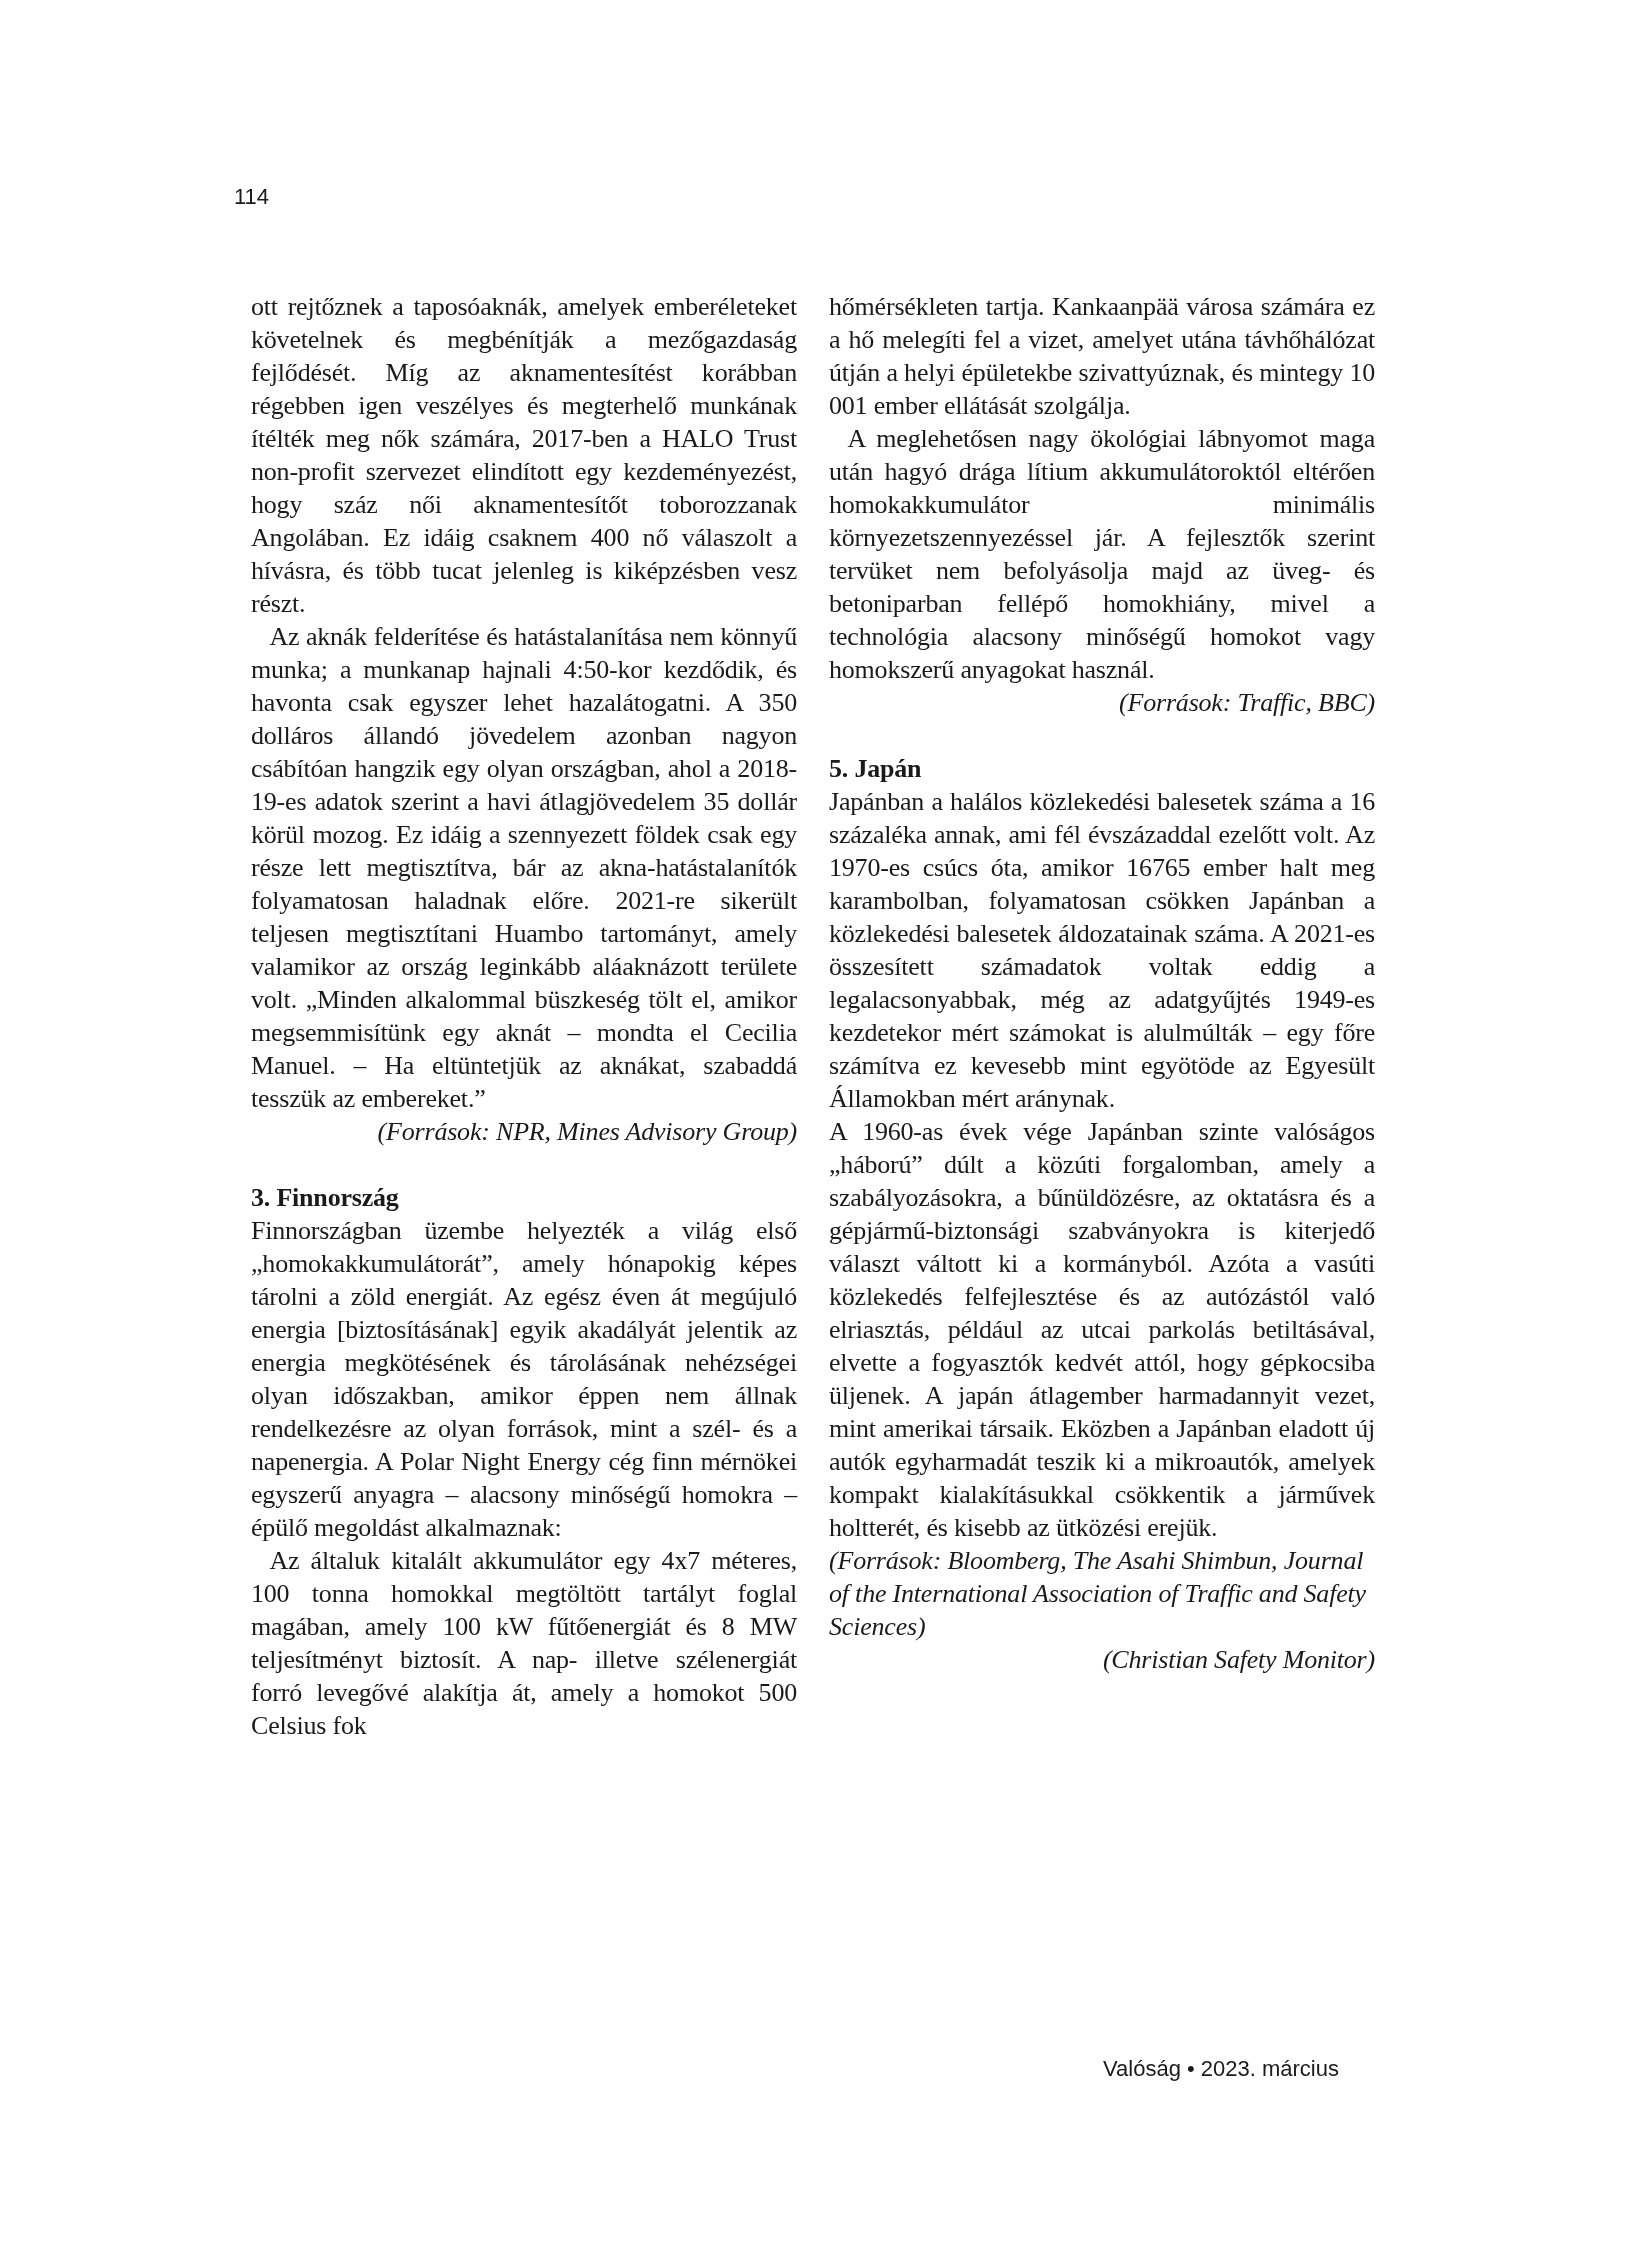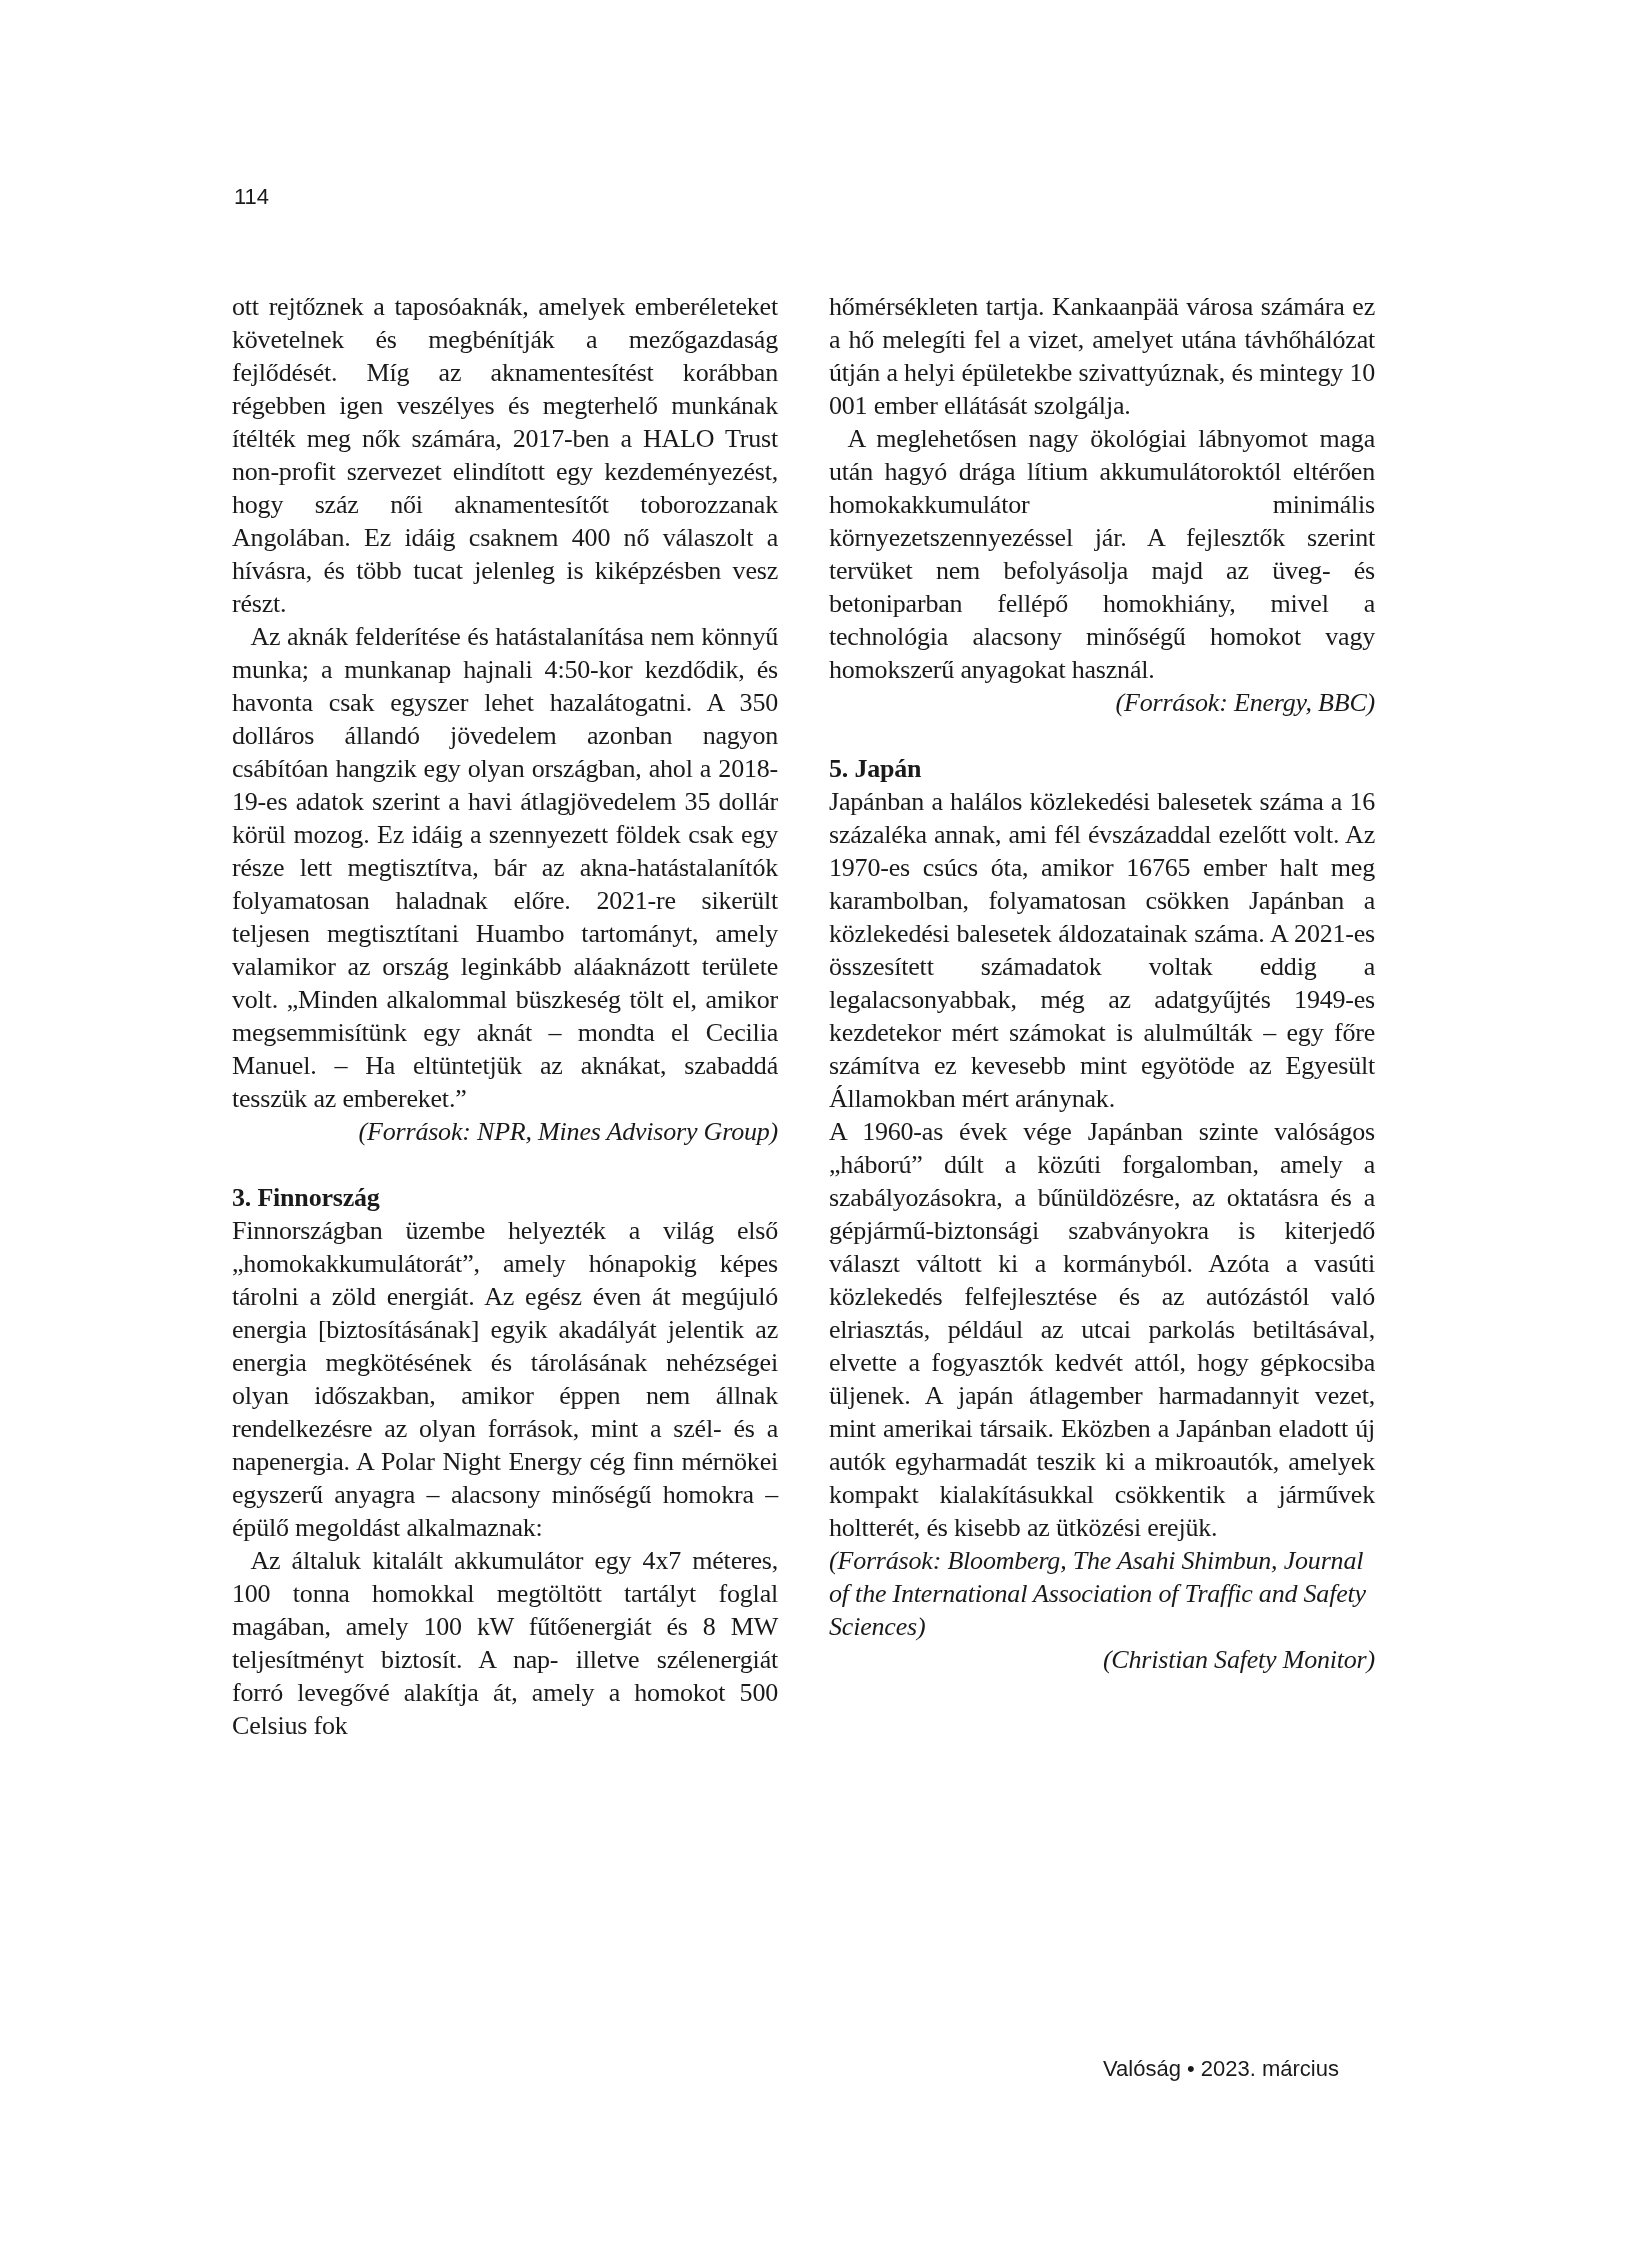--- a/index.html
+++ b/index.html
@@ -6,21 +6,21 @@
   body { width: 1628px; height: 2261px; position: relative; overflow: hidden; color: #1a1a1a; }
   .page-number {
     position: absolute; left: 234px; top: 184px;
     font-family: "Liberation Sans", sans-serif; font-size: 22px; color: #1a1a1a;
   }
   .column {
     position: absolute; top: 290px; width: 546px;
     font-family: "Liberation Serif", serif; font-size: 26px; line-height: 33px;
     text-align: justify; hyphens: manual; letter-spacing: -0.2px;
   }
-  .col-left { left: 232px; }
+  .col-left { left: 251px; }
   .col-right { left: 829px; }
   .column p { margin: 0; }
   .indent { text-indent: 18.4px; }
   .source { font-style: italic; text-align: right; margin: 0; }
   .source-left { font-style: italic; text-align: left; margin: 0; }
   .heading { font-weight: bold; margin: 0; }
   .gap { height: 33px; }
   .footer {
     position: absolute; left: 1103px; top: 2056px; width: 274px; 
     font-family: "Liberation Sans", sans-serif; font-size: 22px; color: #1a1a1a;
@@ -37,21 +37,21 @@
   <p class="source">(Források: NPR, Mines Advisory Group)</p>
   <div class="gap"></div>
   <p class="heading">3. Finnország</p>
   <p>Finnországban üzembe helyezték a világ első „homokakkumulátorát”, amely hónapokig képes tárolni a zöld energiát. Az egész éven át megújuló energia [biztosításának] egyik akadályát jelentik az energia megkötésének és tárolásának nehézségei olyan időszakban, amikor éppen nem állnak rendelkezésre az olyan források, mint a szél- és a napenergia. A Polar Night Energy cég finn mérnökei egyszerű anyagra – alacsony minőségű homokra – épülő megoldást alkalmaznak:</p>
   <p class="indent">Az általuk kitalált akkumulátor egy 4x7 méteres, 100 tonna homokkal megtöltött tartályt foglal magában, amely 100 kW fűtőenergiát és 8 MW teljesítményt biztosít. A nap- illetve szélenergiát forró levegővé alakítja át, amely a homokot 500 Celsius fok</p>
 </div>
 
 <div class="column col-right">
   <p>hőmérsékleten tartja. Kankaanpää városa számára ez a hő melegíti fel a vizet, amelyet utána távhőhálózat útján a helyi épületekbe szivattyúznak, és mintegy 10 001 ember ellátását szolgálja.</p>
   <p class="indent">A meglehetősen nagy ökológiai lábnyomot maga után hagyó drága lítium akkumulátoroktól eltérően homokakkumulátor minimális környezetszennyezéssel jár. A fejlesztők szerint tervüket nem befolyásolja majd az üveg- és betoniparban fellépő homokhiány, mivel a technológia alacsony minőségű homokot vagy homokszerű anyagokat használ.</p>
-  <p class="source">(Források: Energy, BBC)</p>
+  <p class="source">(Források: Traffic, BBC)</p>
   <div class="gap"></div>
   <p class="heading">5. Japán</p>
   <p>Japánban a halálos közlekedési balesetek száma a 16 százaléka annak, ami fél évszázaddal ezelőtt volt. Az 1970-es csúcs óta, amikor 16765 ember halt meg karambolban, folyamatosan csökken Japánban a közlekedési balesetek áldozatainak száma. A 2021-es összesített számadatok voltak eddig a legalacsonyabbak, még az adatgyűjtés 1949-es kezdetekor mért számokat is alulmúlták – egy főre számítva ez kevesebb mint egyötöde az Egyesült Államokban mért aránynak.</p>
   <p>A 1960-as évek vége Japánban szinte valóságos „háború” dúlt a közúti forgalomban, amely a szabályozásokra, a bűnüldözésre, az oktatásra és a gépjármű-biztonsági szabványokra is kiterjedő választ váltott ki a kormányból. Azóta a vasúti közlekedés felfejlesztése és az autózástól való elriasztás, például az utcai parkolás betiltásával, elvette a fogyasztók kedvét attól, hogy gépkocsiba üljenek. A japán átlagember harmadannyit vezet, mint amerikai társaik. Eközben a Japánban eladott új autók egyharmadát teszik ki a mikroautók, amelyek kompakt kialakításukkal csökkentik a járművek holtterét, és kisebb az ütközési erejük.</p>
   <p class="source-left">(Források: Bloomberg, The Asahi Shimbun, Journal of the International Association of Traffic and Safety Sciences)</p>
   <p class="source">(Christian Safety Monitor)</p>
 </div>
 
 <div class="footer">Valóság • 2023. március</div>
 

